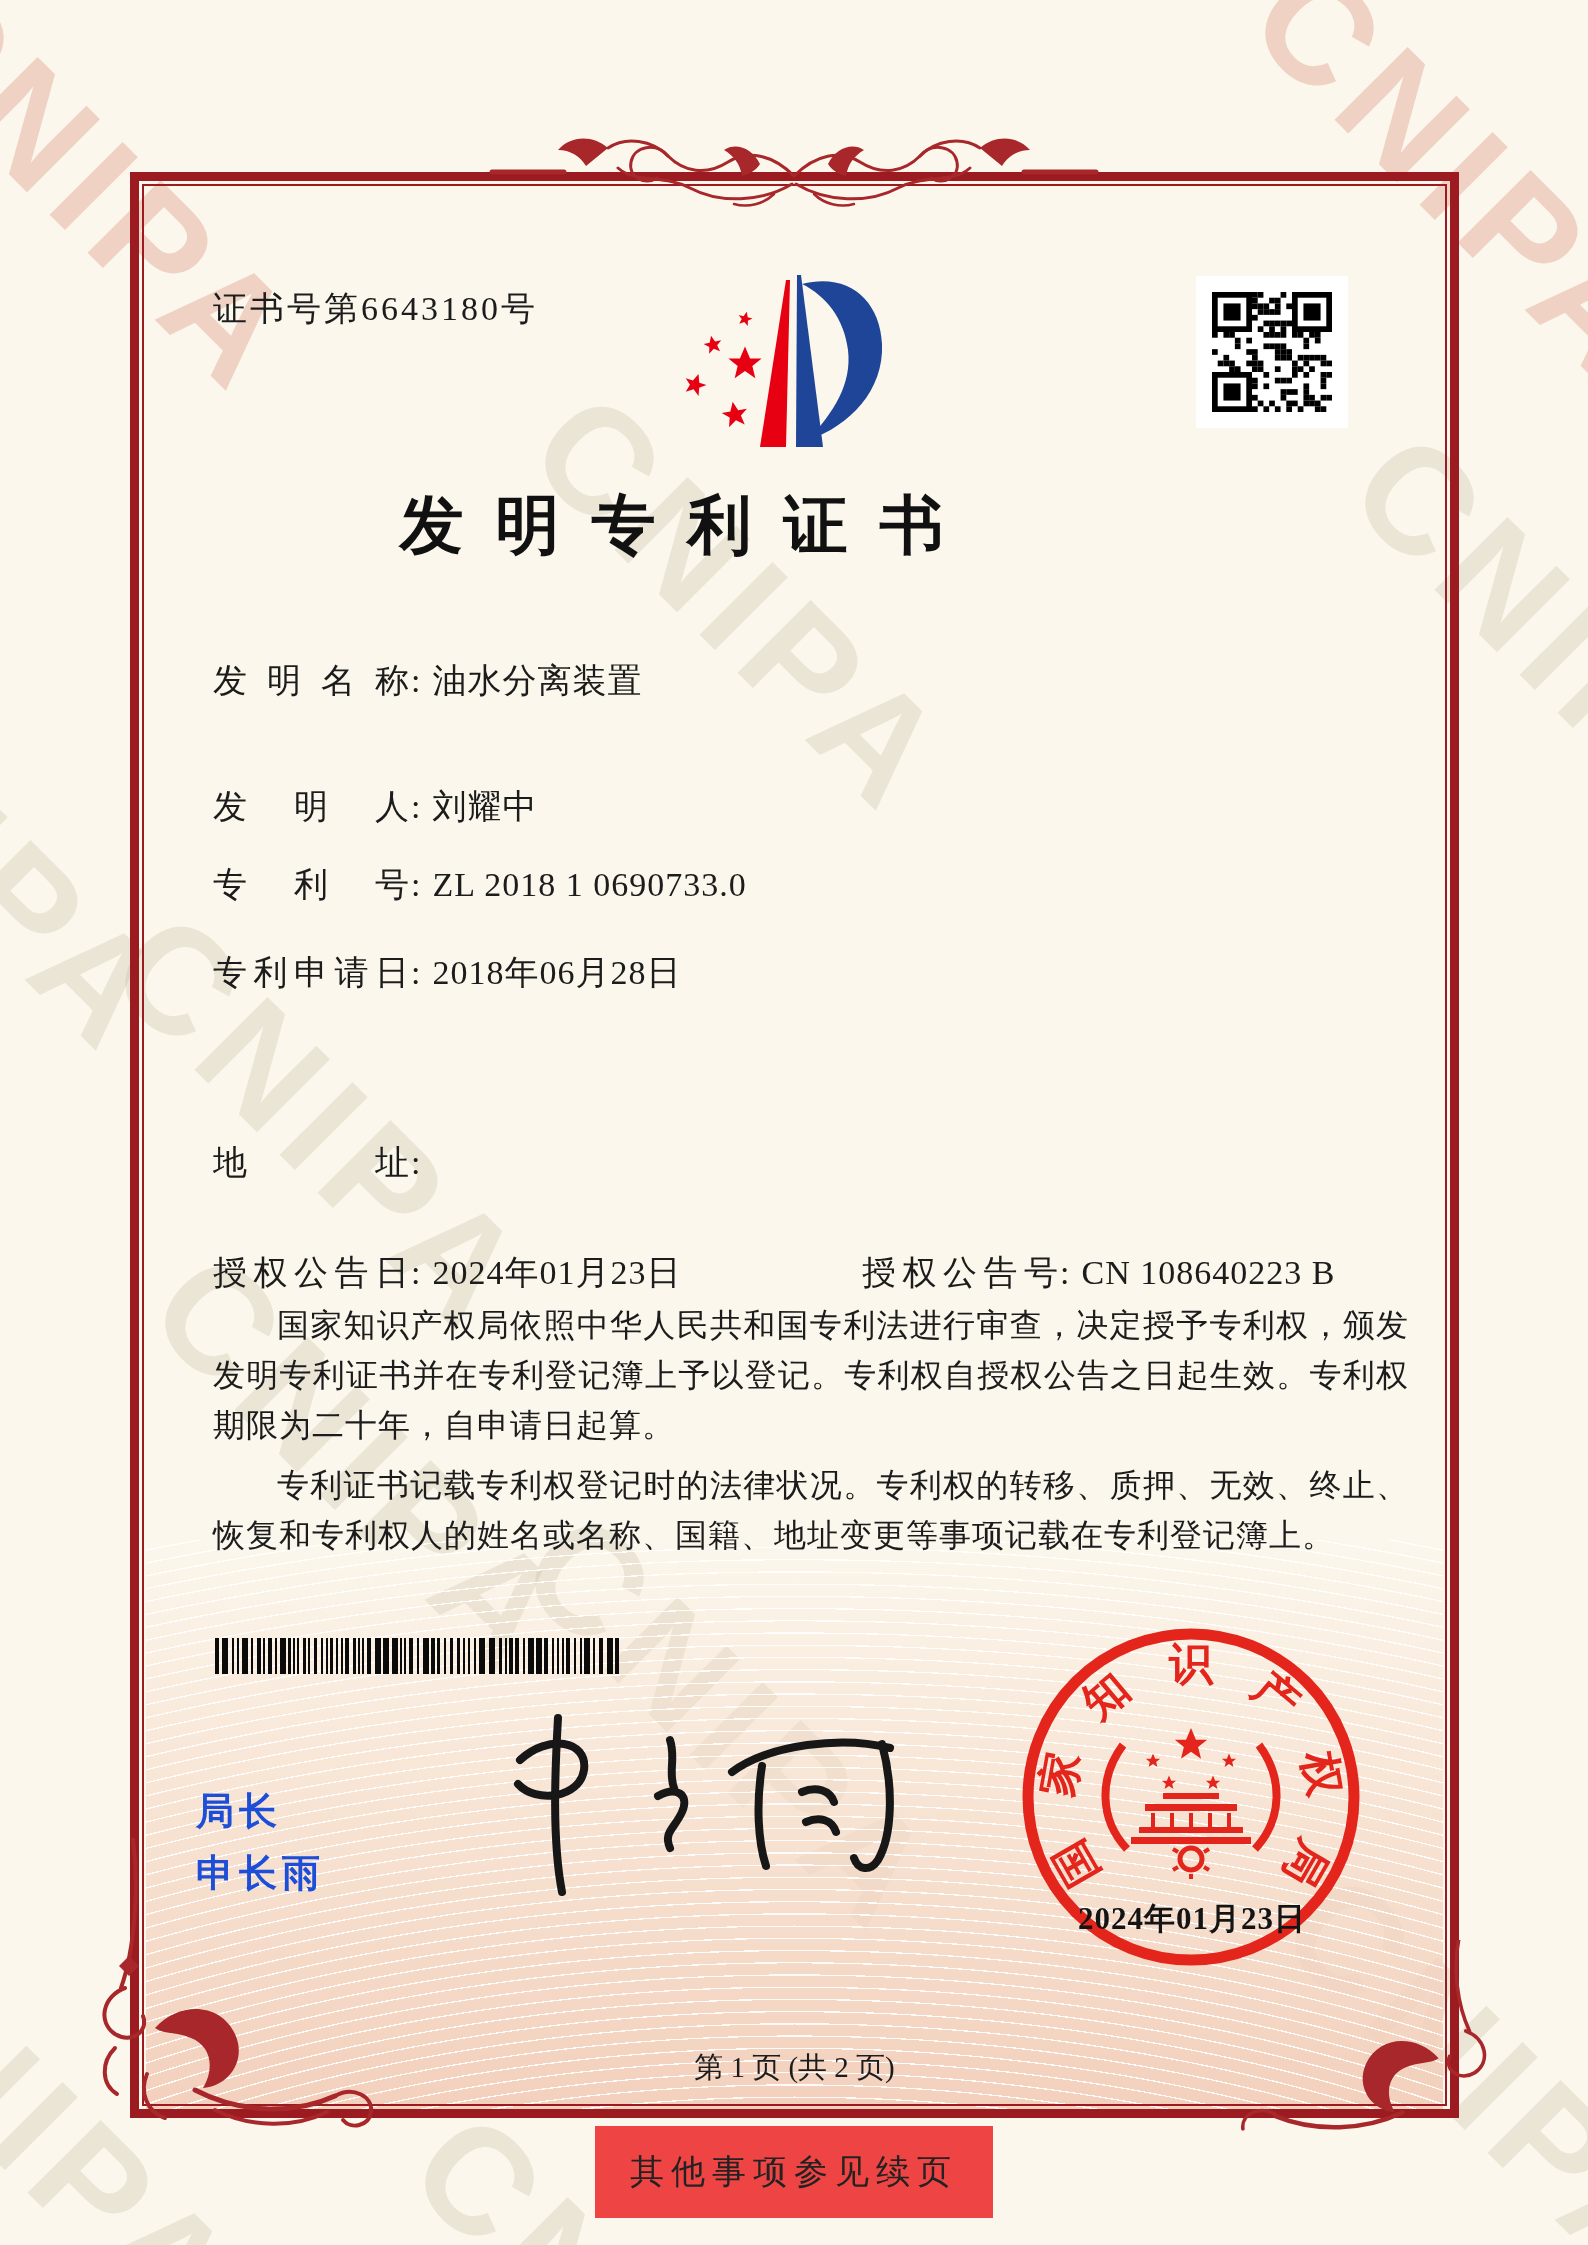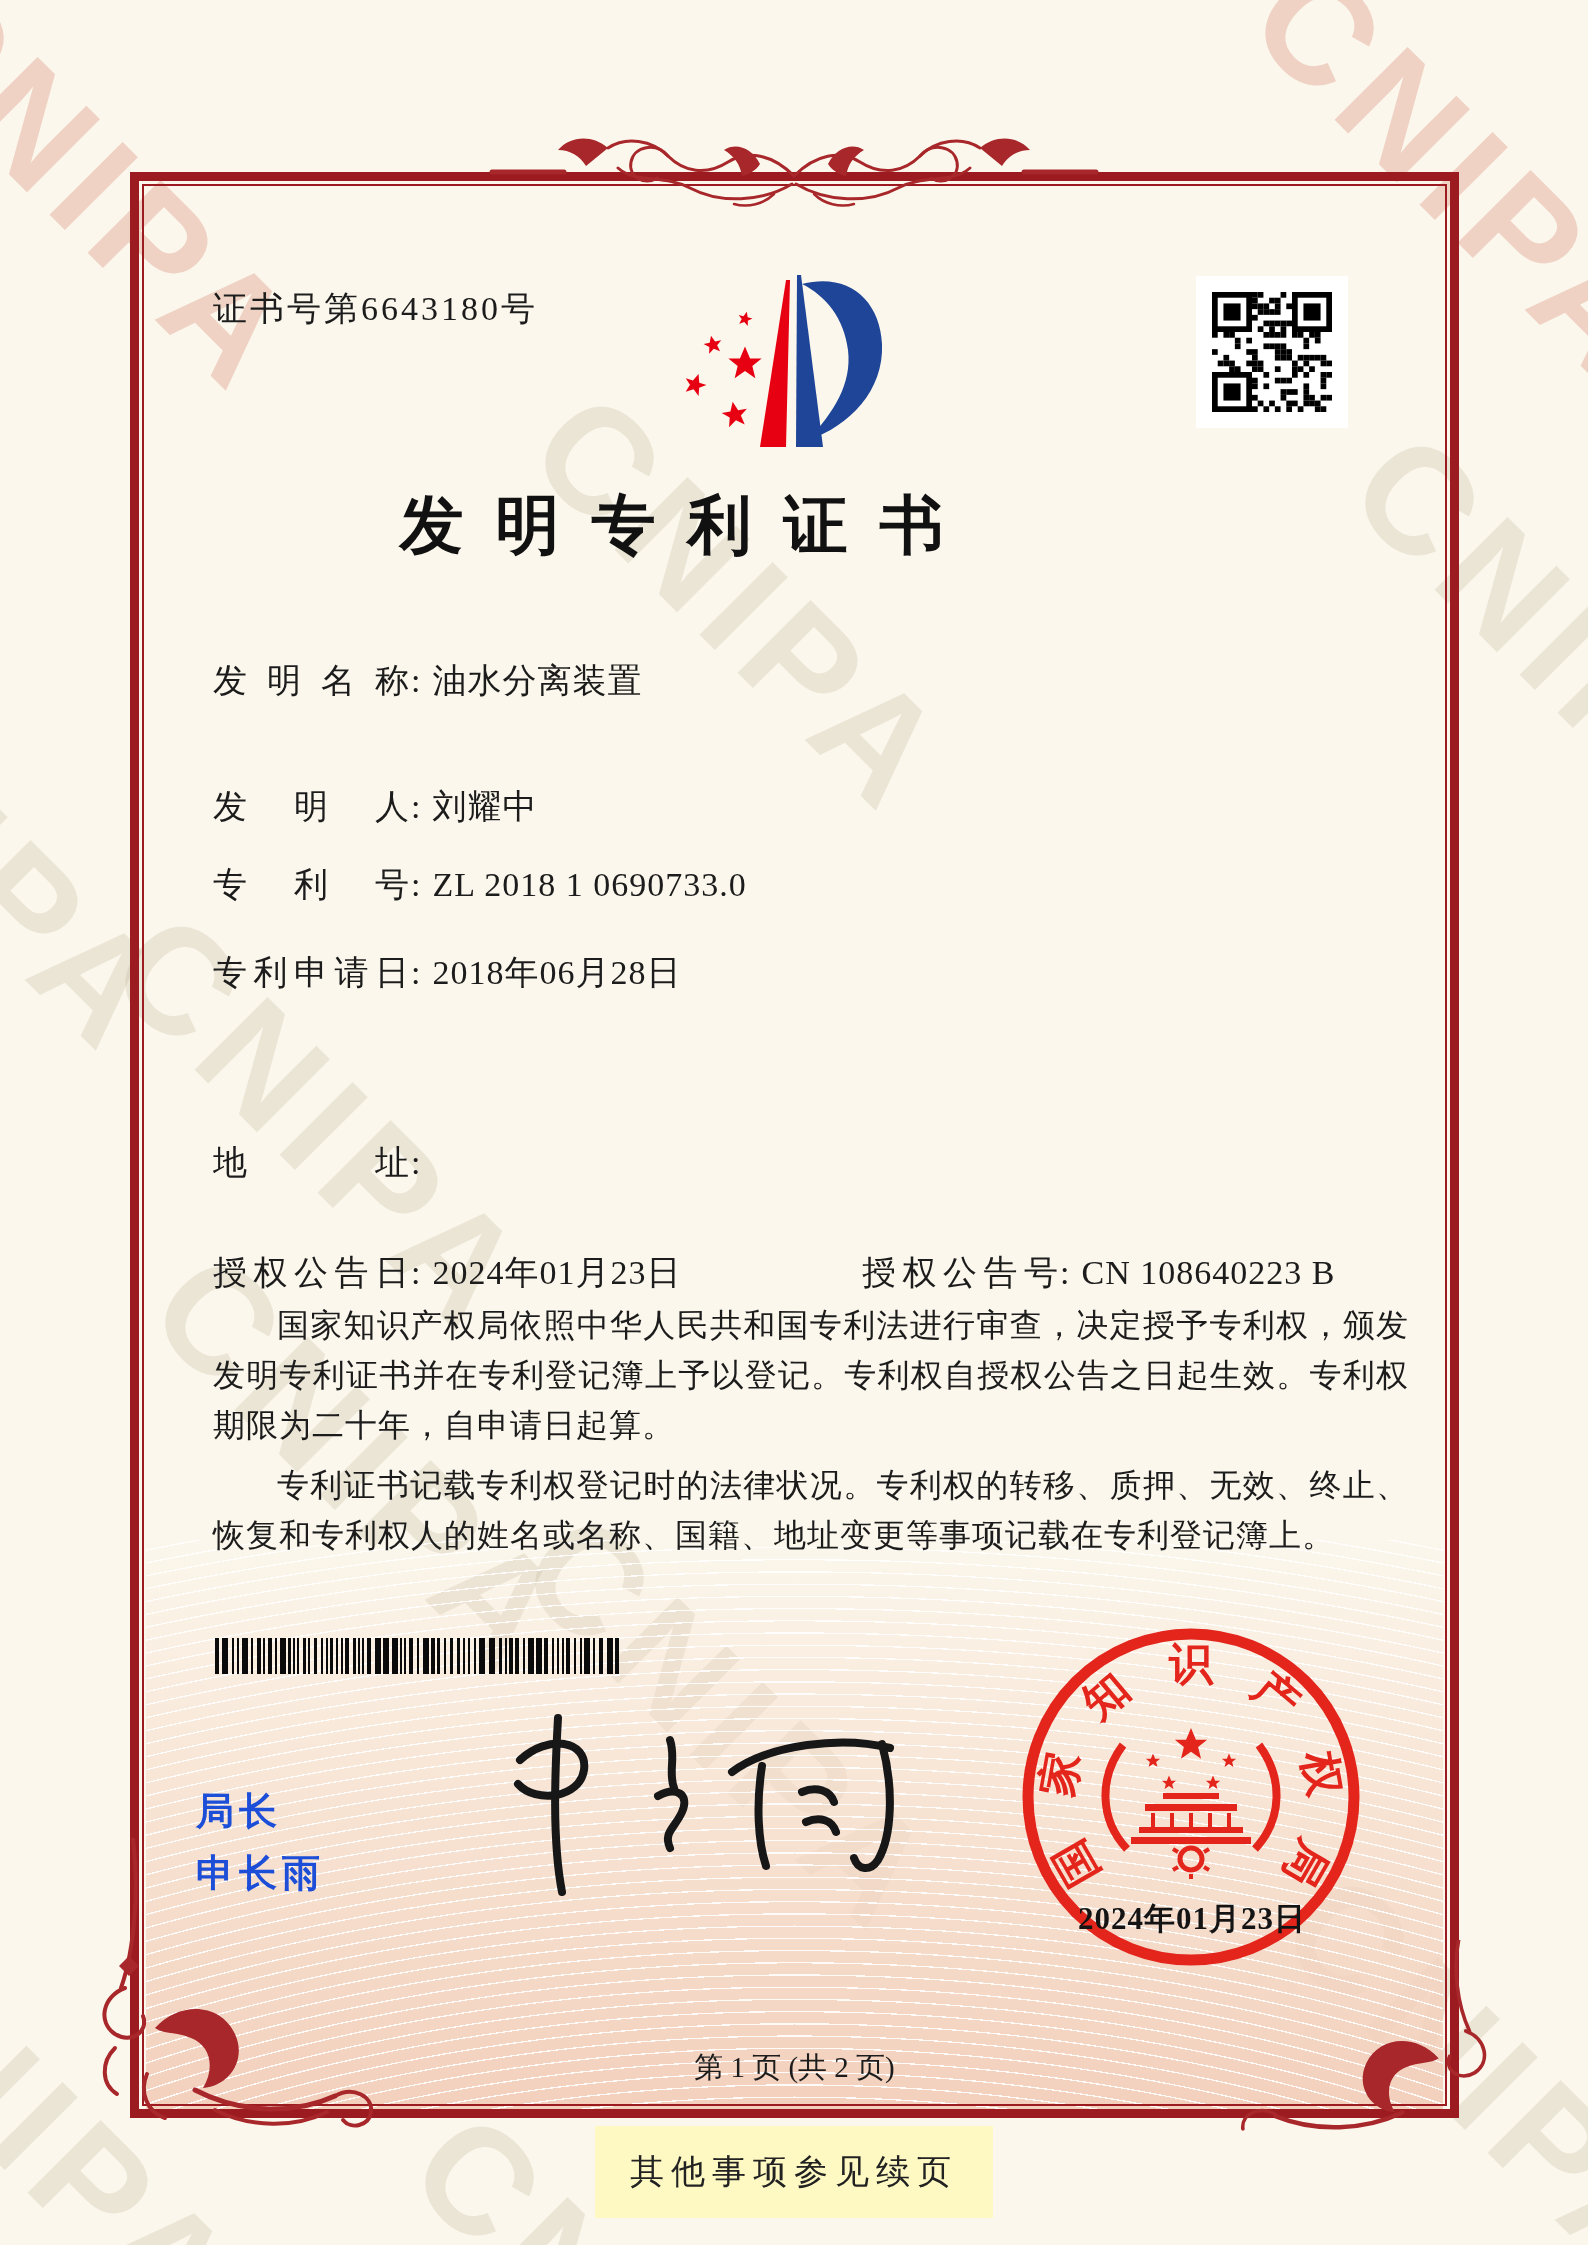--- a/index.html
+++ b/index.html
@@ -60,21 +60,21 @@
   .seal-date{
     position:absolute;left:1032px;top:1898px;width:320px;text-align:center;z-index:6;
     font-size:31px;font-weight:bold;letter-spacing:1px;color:#141414;
   }
   .page-ind{
     position:absolute;left:130px;top:2048px;width:1329px;text-align:center;
     font-size:29px;z-index:4;
   }
   .cont-note{
     position:absolute;left:595px;top:2126px;width:398px;height:92px;
-    background:#fef9c3;z-index:4;text-align:center;line-height:92px;
+    background:#ef4444;z-index:4;text-align:center;line-height:92px;
     font-size:34px;letter-spacing:7px;color:#222;
   }
   svg{display:block;}
 </style>
 </head>
 <body>
 
 <div class="page">
 
   <div class="wm salmon" style="left:-30px;top:-60px">CNIPA</div>

